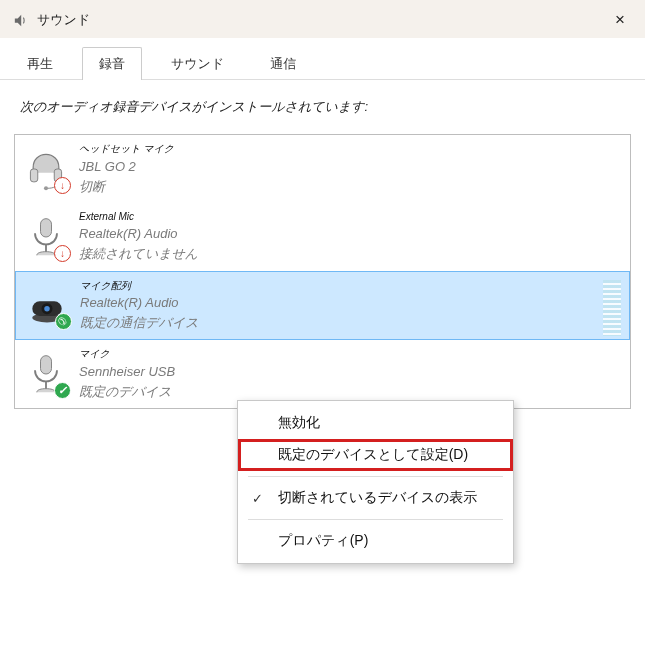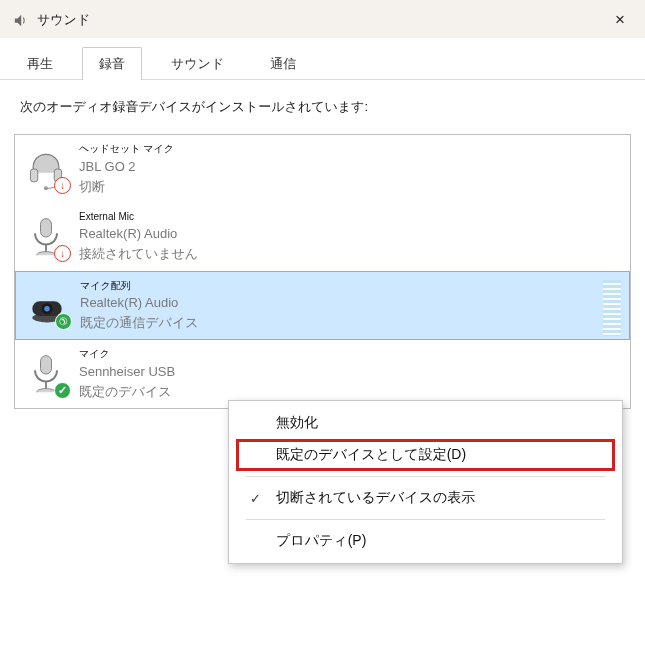--- a/index.html
+++ b/index.html
@@ -41,20 +41,21 @@
     top: 1px;
   }
   .tab.active {
     border-color: #ccc;
     background: #fff;
     border-radius: 2px 2px 0 0;
   }
 
   .content {
     padding: 18px 14px 28px 14px;
+    font-style: italic;
   }
   .prompt {
     font-size: 13px;
     color: #222;
     margin-bottom: 18px;
     padding-left: 6px;
   }
   .device-list {
     border: 1px solid #bdbdbd;
     background: #fff;
@@ -105,27 +106,27 @@
   }
   .badge-down { background:#fff; border:1.5px solid #d43a2a; }
   .badge-down::after { content:"↓"; font-size:10px; color:#d43a2a; font-weight:bold; }
   .badge-phone { background:#2fa84f; }
   .badge-phone::after { content:"✆"; font-size:10px; color:#fff; transform: scaleX(-1);}
   .badge-check { background:#2fa84f; }
   .badge-check::after { content:"✓"; font-size:11px; color:#fff; font-weight:bold; }
 
   .context-menu {
     position: absolute;
-    left: 228px;
+    left: 237px;
     top: 400px;
-    width: 395px;
+    width: 277px;
     background: #fff;
     border: 1px solid #c8c8c8;
     box-shadow: 2px 3px 8px rgba(0,0,0,.22);
-    padding: 6px 7px;
+    padding: 6px 0;
     z-index: 50;
   }
   .menu-item {
     display: flex;
     align-items: center;
     padding: 7px 16px 7px 40px;
     font-size: 14px;
     color: #111;
     position: relative;
     cursor: default;

